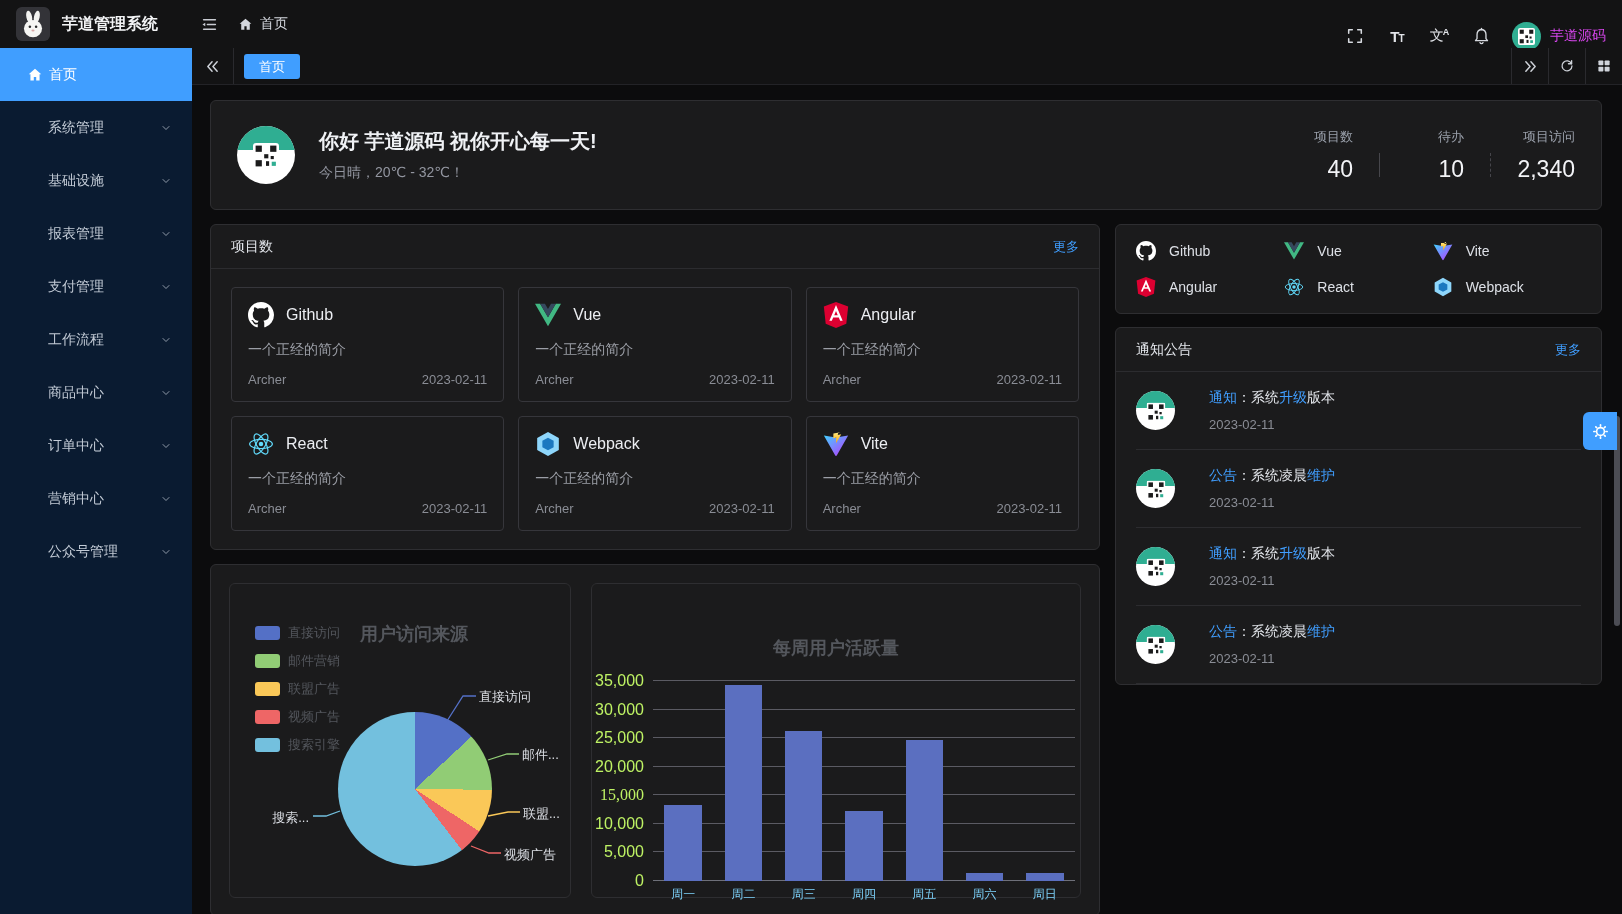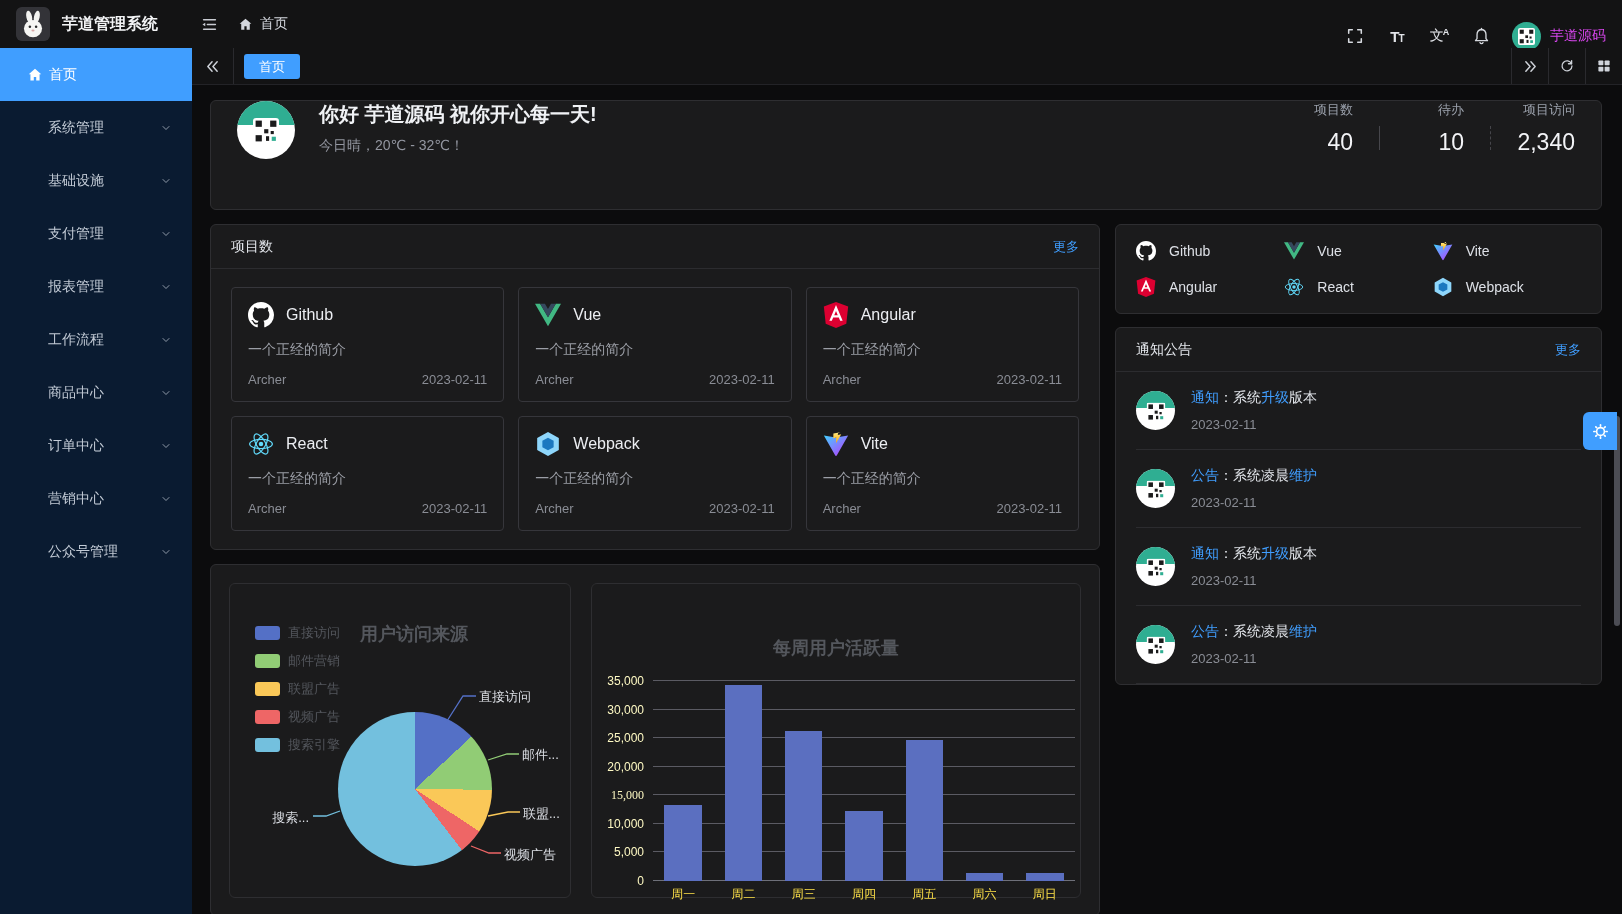--- a/index.html
+++ b/index.html
@@ -49,21 +49,21 @@
   .tab{background:#409eff;color:#fff;font-size:13px;padding:6px 15px;border-radius:3px;cursor:pointer;line-height:1;}
   .tb-right{display:flex;height:100%;margin-left:auto;}
   .tb-right .tb-btn{border-left:1px solid #2a2a2e;width:37px;}
 
   
   .content{position:absolute;left:192px;top:85px;right:0;bottom:0;padding:15px 20px 0 18px;overflow:hidden;}
   .card{background:#1b1b1c;border:1px solid #2e2e31;border-radius:6px;}
   .card-head{height:44px;display:flex;align-items:center;justify-content:space-between;padding:0 20px;border-bottom:1px solid #2c2c2f;font-size:14px;color:#e3e6eb;}
   .link-more{color:#409eff;font-size:13px;cursor:pointer;text-decoration:none;}
 
-  .welcome{height:110px;display:flex;align-items:flex-start;padding:0 26px;margin-bottom:14px;}
+  .welcome{height:110px;display:flex;align-items:center;padding:16px 26px;margin-bottom:14px;}
   .avatar-lg{width:58px;height:58px;border-radius:50%;background:#fff;position:relative;overflow:hidden;flex:0 0 auto;}
   .avatar-lg .teal{position:absolute;top:0;left:0;right:0;height:42%;background:#2fae92;}
   .avatar-lg svg{position:absolute;left:50%;top:52%;transform:translate(-50%,-50%);width:26px;height:26px;}
   .welcome-info{margin-left:24px;display:flex;flex-direction:column;gap:9px;}
   .welcome-title{font-size:20px;font-weight:bold;color:#f0f2f5;}
   .welcome-sub{font-size:14px;color:#9396a0;}
   .welcome-stats{margin-left:auto;display:flex;align-items:center;gap:26px;}
   .stat{display:flex;flex-direction:column;align-items:flex-end;gap:10px;min-width:58px;}
   .stat-label{font-size:13px;color:#9aa0ab;}
   .stat-value{font-size:23px;color:#f3f4f7;}
@@ -91,36 +91,36 @@
   .bar-title{left:0;right:0;top:52px;text-align:center;}
   .legend{position:absolute;left:25px;top:40px;display:flex;flex-direction:column;gap:10px;}
   .legend-item{display:flex;align-items:center;gap:8px;}
   .legend-swatch{width:25px;height:14px;border-radius:3px;}
   .legend-label{font-size:13px;color:#53565c;}
   .pie{position:absolute;left:108px;top:128px;width:154px;height:154px;border-radius:50%;}
   .callout{position:absolute;font-size:13px;color:#dcdfe5;white-space:nowrap;}
   .lines-svg{position:absolute;inset:0;pointer-events:none;}
 
   .bar-ylabels{position:absolute;left:0;width:52px;top:97px;height:200px;}
-  .bar-ylabel{position:absolute;right:0;font-size:12px;color:#fef9c3;transform:translateY(50%);}
+  .bar-ylabel{position:absolute;right:0;font-size:16px;color:#bef264;transform:translateY(50%);}
   .bar-plot{position:absolute;left:61px;right:5px;top:97px;height:200px;display:flex;align-items:flex-end;}
   .gridline{position:absolute;left:0;right:0;height:1px;background:#5b5b63;}
   .axisline{position:absolute;left:0;right:0;bottom:0;height:1px;background:#6e7079;}
   .bar-slot{flex:1;display:flex;justify-content:center;align-items:flex-end;height:100%;position:relative;z-index:1;}
   .bar{width:62%;background:#5b6fc0;}
   .bar-xlabels{position:absolute;left:61px;right:5px;top:302px;display:flex;}
-  .bar-xlabel{flex:1;text-align:center;font-size:12px;color:#fde047;}
+  .bar-xlabel{flex:1;text-align:center;font-size:12px;color:#7dd3fc;}
 
   .quick-grid{padding:16px 20px;display:grid;grid-template-columns:repeat(3,1fr);row-gap:16px;}
   .quick-item{display:flex;align-items:center;gap:13px;cursor:pointer;}
   .quick-item svg{width:20px;height:20px;}
   .quick-label{font-size:14px;color:#dde0e6;}
 
   .notice-list{padding:0 20px;}
-  .notice-item{display:flex;align-items:center;gap:16px;padding:17px 0;border-bottom:1px solid #2c2c2f;cursor:pointer;}
+  .notice-item{display:flex;align-items:center;gap:34px;padding:17px 0;border-bottom:1px solid #2c2c2f;cursor:pointer;}
   .avatar-md{width:39px;height:39px;border-radius:50%;background:#fff;position:relative;overflow:hidden;flex:0 0 auto;}
   .avatar-md .teal{position:absolute;top:0;left:0;right:0;height:44%;background:#2fae92;}
   .avatar-md svg{position:absolute;left:50%;top:54%;transform:translate(-50%,-50%);width:19px;height:19px;}
   .notice-text{font-size:14px;color:#e3e6eb;}
   .notice-text .hl{color:#409eff;}
   .notice-date{margin-top:10px;font-size:13px;color:#8a8d95;}
 
   .gear-fab{position:absolute;right:5px;top:412px;width:34px;height:38px;background:#409eff;border-radius:6px 0 0 6px;display:flex;align-items:center;justify-content:center;cursor:pointer;z-index:5;}
   .gear-fab svg{width:17px;height:17px;color:#fff;}
 
@@ -312,27 +312,27 @@
           <use href="#i-chev"></use>
         </svg>
       </div>
       <div class="menu-item">
         <span class="mi-label">基础设施</span>
         <svg class="mi-chev">
           <use href="#i-chev"></use>
         </svg>
       </div>
       <div class="menu-item">
+        <span class="mi-label">报表管理</span>
+        <svg class="mi-chev">
+          <use href="#i-chev"></use>
+        </svg>
+      </div>
+      <div class="menu-item">
         <span class="mi-label">支付管理</span>
-        <svg class="mi-chev">
-          <use href="#i-chev"></use>
-        </svg>
-      </div>
-      <div class="menu-item">
-        <span class="mi-label">报表管理</span>
         <svg class="mi-chev">
           <use href="#i-chev"></use>
         </svg>
       </div>
       <div class="menu-item">
         <span class="mi-label">工作流程</span>
         <svg class="mi-chev">
           <use href="#i-chev"></use>
         </svg>
       </div>

